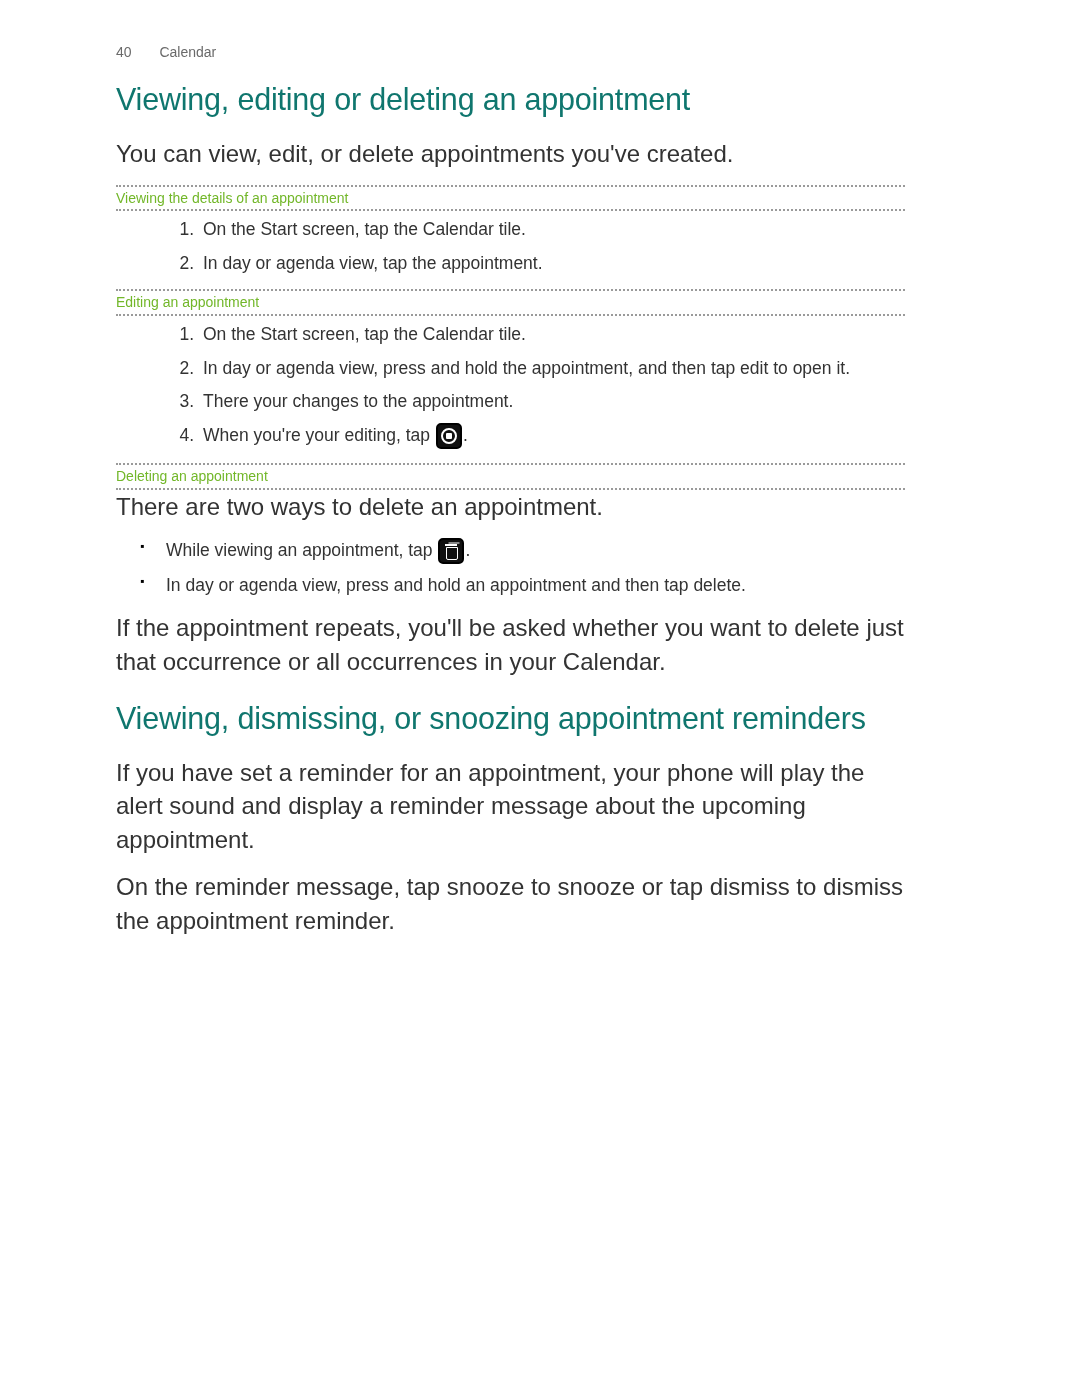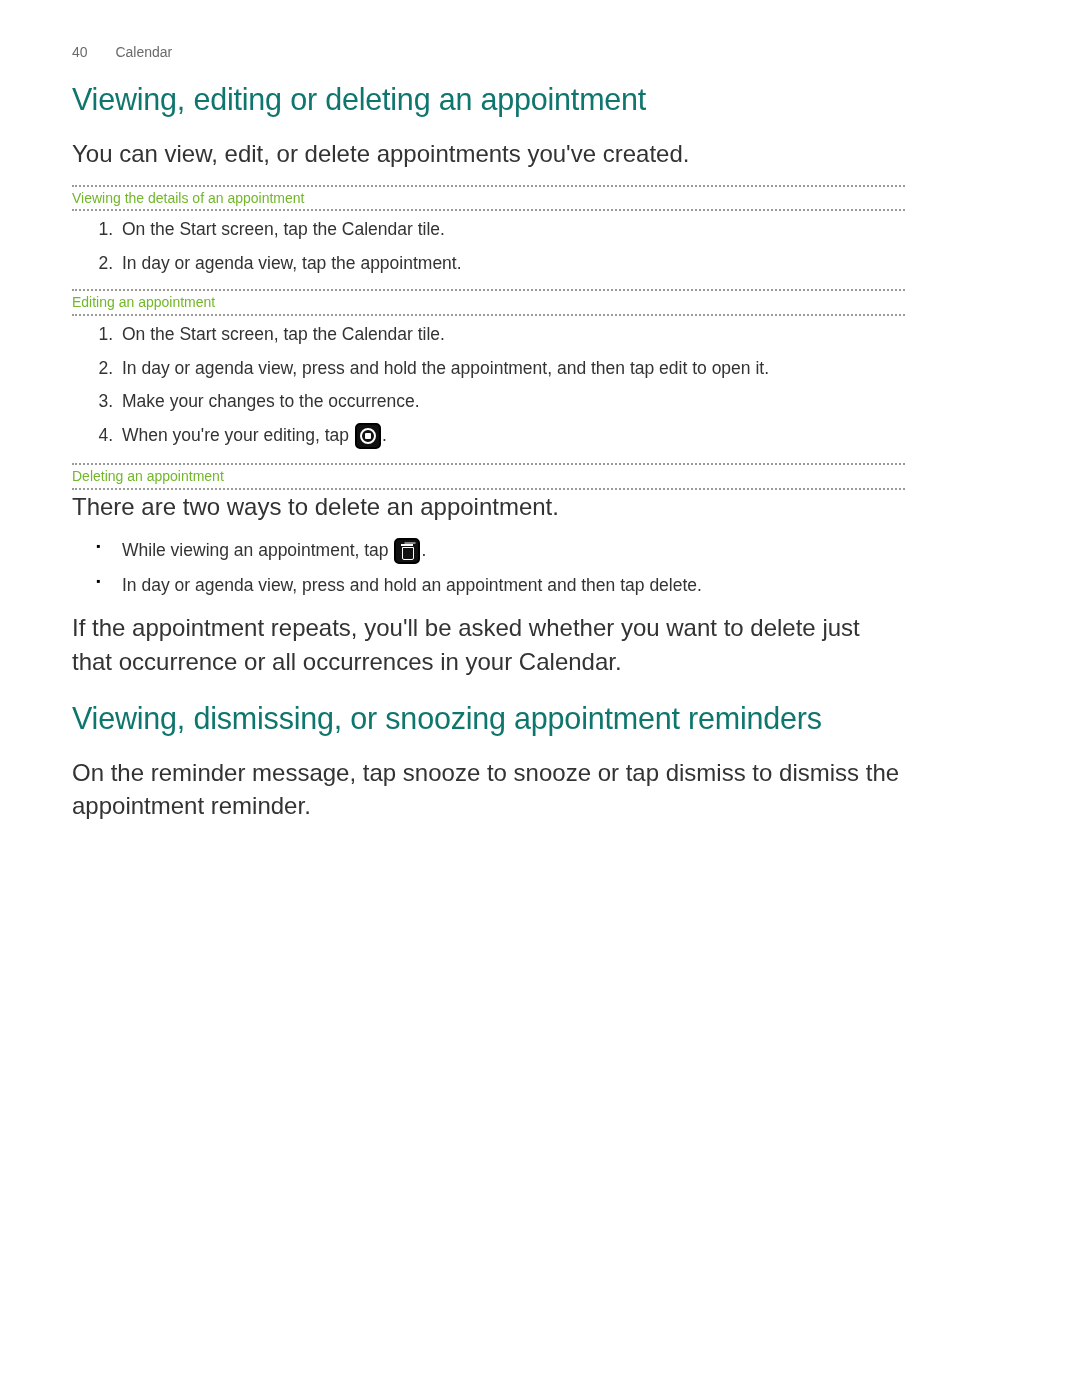--- a/index.html
+++ b/index.html
@@ -4,21 +4,21 @@
 <style>
   body {
     margin: 0;
     padding: 0;
     font-family: "Helvetica Neue", Helvetica, Arial, sans-serif;
     background: #fff;
     color: #2a2a2a;
     width: 1080px;
   }
   .page {
-    padding: 44px 175px 400px 72px;
+    padding: 44px 175px 400px 116px;
   }
   .header-line {
     font-size: 14px;
     color: #6a6a6a;
     margin-bottom: 22px;
   }
   .header-line .page-num {
     margin-right: 24px;
   }
   h1.title {
@@ -51,20 +51,21 @@
   ol.steps {
     margin: 6px 0 14px 0;
     padding-left: 46px;
     font-size: 17.5px;
     color: #333;
   }
   ol.steps li {
     padding-left: 4px;
     margin-bottom: 9px;
     line-height: 1.4;
+    margin-left: 37px;
   }
   ul.bullets {
     list-style: none;
     margin: 6px 0 14px 0;
     padding-left: 46px;
     font-size: 17.5px;
     color: #333;
   }
   ul.bullets li {
     position: relative;
@@ -154,21 +155,21 @@
 
   <div class="sec-block">
     <hr class="dotted">
     <h2 class="subhead">Editing an appointment</h2>
     <hr class="dotted">
     <ol class="steps">
       <li><span>On the Start screen, tap the Calendar tile.</span></li>
       <li>
         <span>In </span><span class="bold">day</span><span> or </span><span class="bold">agenda</span><span> view, press and hold the appointment, and then tap </span><span class="bold">edit</span><span> to open it.</span>
       </li>
-      <li><span>Make your changes to the occurrence.</span></li>
+      <li><span>There your changes to the appointment.</span></li>
       <li>
         <span>When you're your editing, tap </span><span class="icon-btn icon-save"></span><span>.</span>
       </li>
     </ol>
   </div>
 
   <div class="sec-block">
     <hr class="dotted">
     <h2 class="subhead">Deleting an appointment</h2>
     <hr class="dotted">
@@ -178,17 +179,18 @@
         <span>While viewing an appointment, tap </span><span class="icon-btn icon-delete"></span><span>.</span>
       </li>
       <li>
         <span>In </span><span class="bold">day</span><span> or </span><span class="bold">agenda</span><span> view, press and hold an appointment and then tap </span><span class="bold">delete</span><span>.</span>
       </li>
     </ul>
     <p class="body">If the appointment repeats, you'll be asked whether you want to delete just that occurrence or all occurrences in your Calendar.</p>
   </div>
 
   <h1 class="title" style="margin-top:22px;">Viewing, dismissing, or snoozing appointment reminders</h1>
+  <p class="body">If you have set a reminder for an appointment, your phone will play the alert sound and display a reminder message about the upcoming appointment.</p>
   <p class="body">
     <span>On the reminder message, tap </span><span class="bold">snooze</span><span> to snooze or tap </span><span class="bold">dismiss</span><span> to dismiss the appointment reminder.</span>
   </p>
 
 </div>
 
 </body></html>

